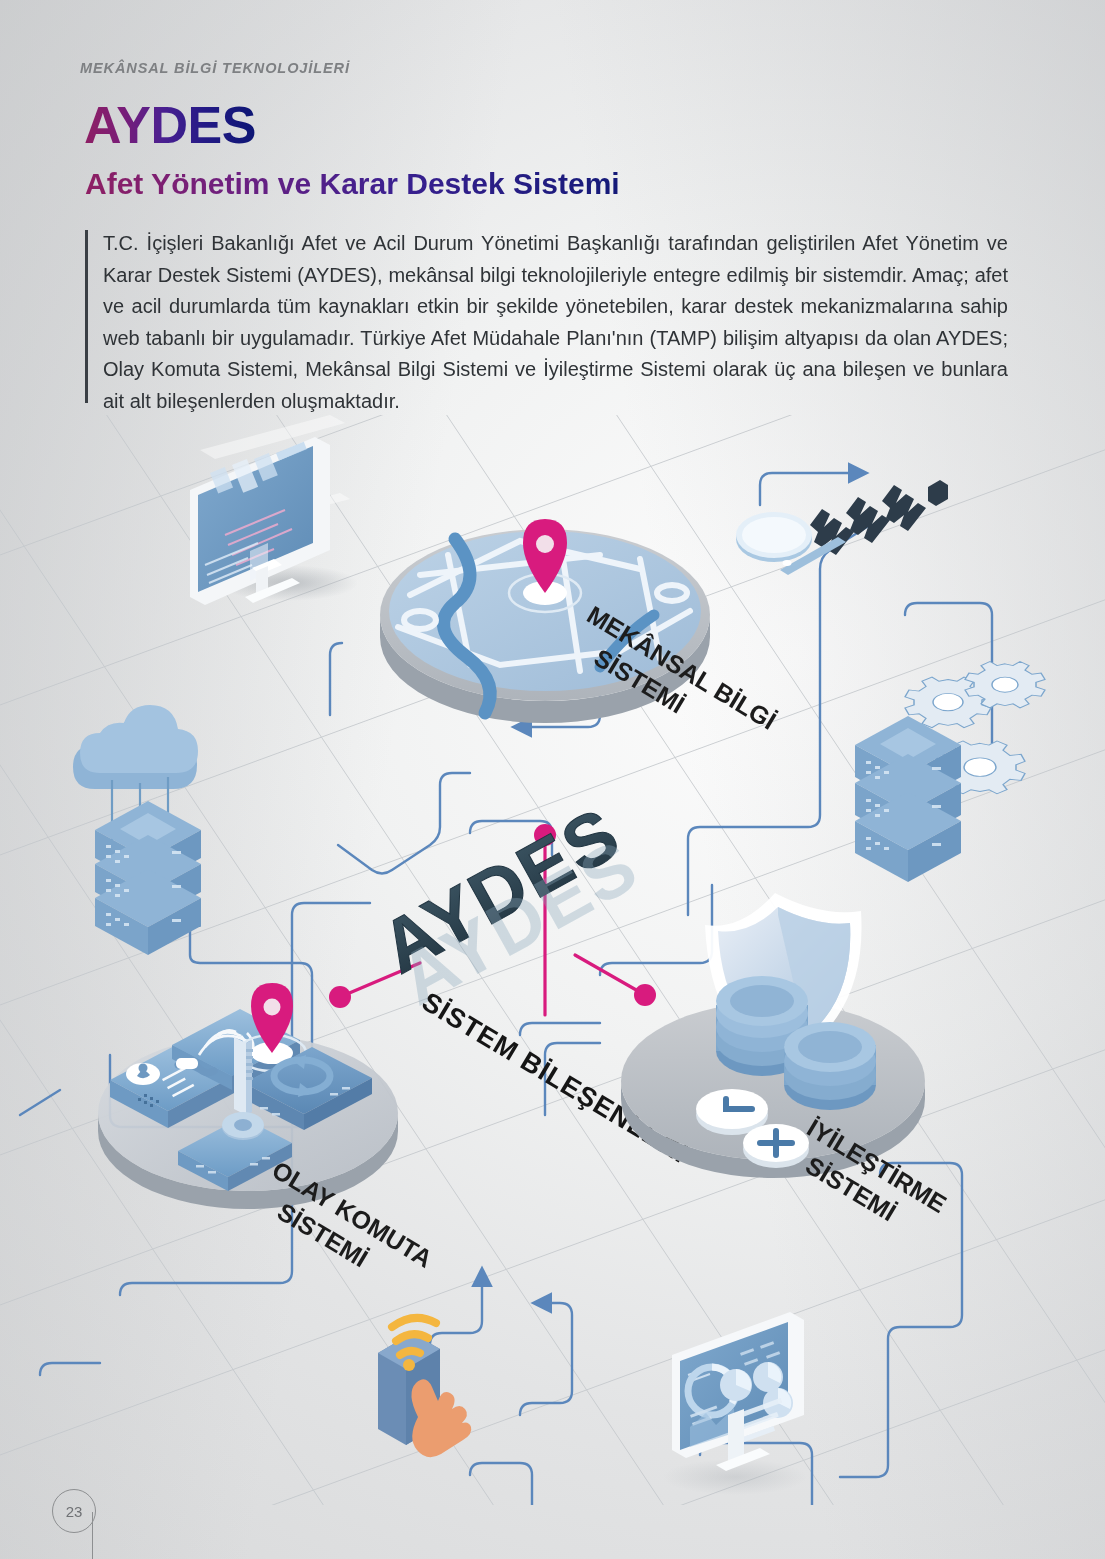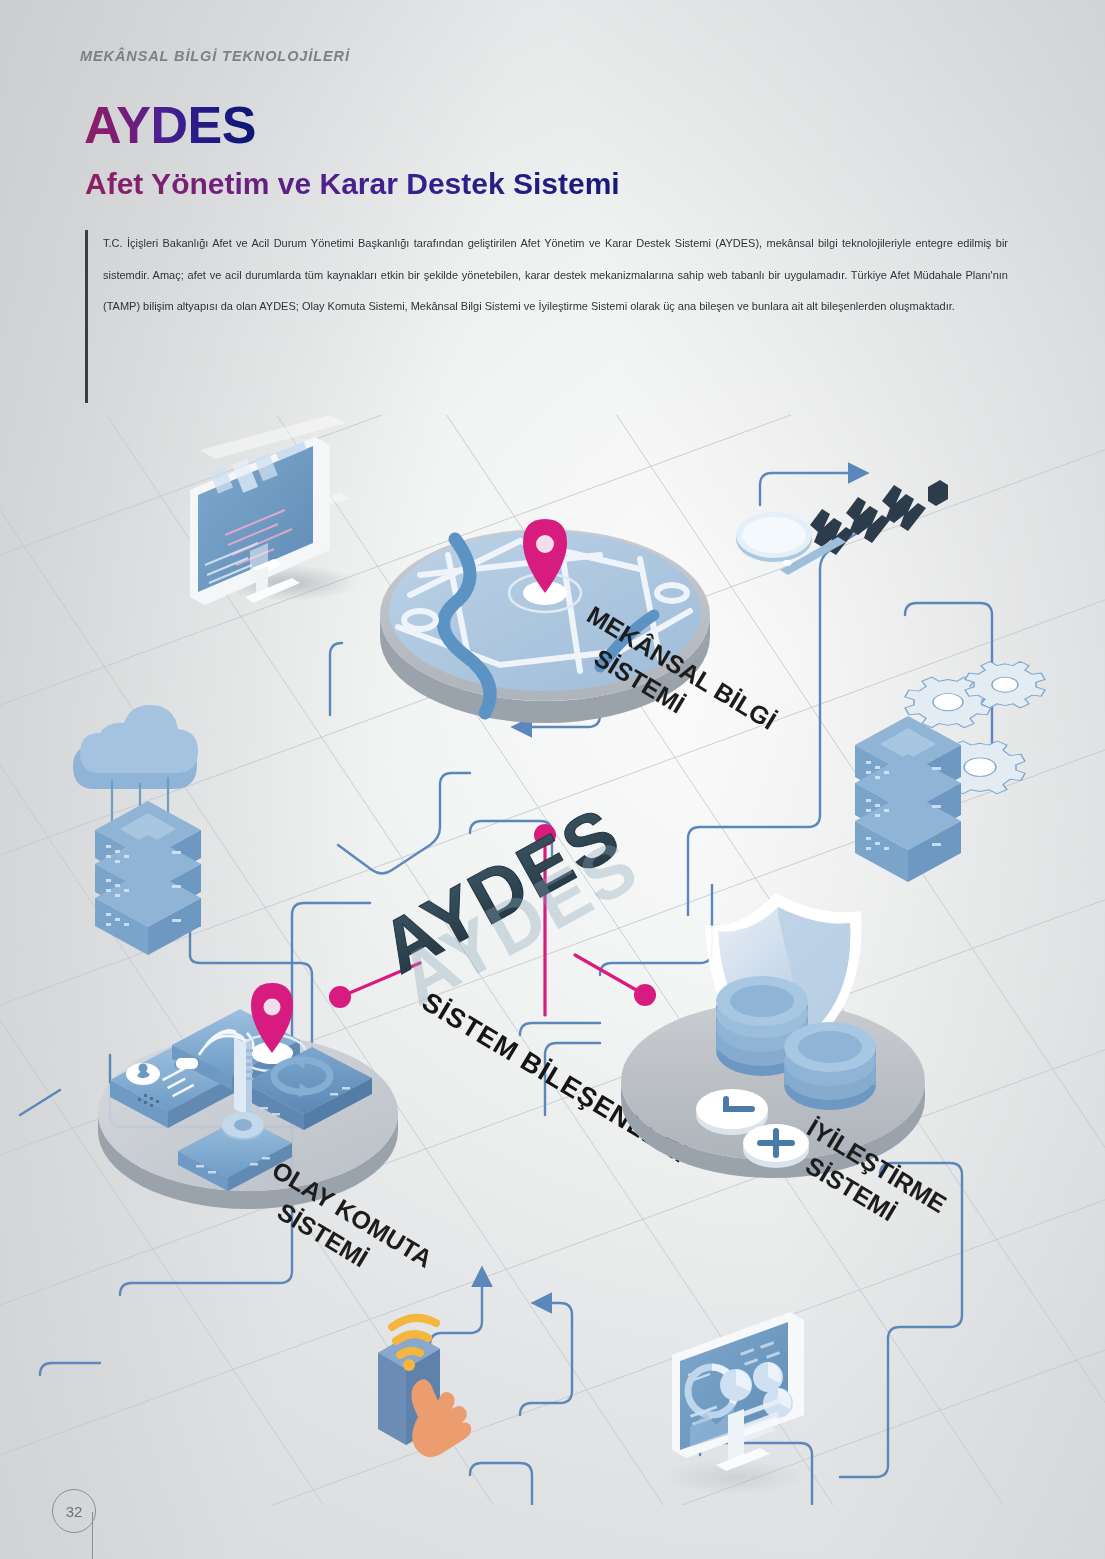--- a/index.html
+++ b/index.html
@@ -12,35 +12,35 @@
   .page-bg{position:absolute;inset:0;
     background:
       radial-gradient(120% 80% at 72% 42%, #fdfdfd 0%, #f1f2f2 34%, #e3e4e5 62%, #d6d7d8 100%);
   }
   .page-vignette{position:absolute;inset:0;
     background:linear-gradient(100deg, rgba(190,192,194,.55) 0%, rgba(255,255,255,0) 38%),
                linear-gradient(260deg, rgba(185,187,190,.45) 0%, rgba(255,255,255,0) 40%);
   }
 
   
-  .kicker{position:absolute;left:80px;top:48px;font-size:14.5px;letter-spacing:.9px;
+  .kicker{position:absolute;left:80px;top:60px;font-size:14.5px;letter-spacing:.9px;
     font-style:italic;font-weight:600;color:#7e8083;font-family:"Liberation Sans",sans-serif;}
   .title{position:absolute;left:84px;top:99px;font-size:52px;font-weight:bold;
     letter-spacing:-.5px;line-height:1;
     background:linear-gradient(90deg,#8e1f63 0%,#7a1d78 22%,#4a2091 46%,#241a86 70%,#0d1674 100%);
     -webkit-background-clip:text;background-clip:text;color:transparent;}
   .subtitle{position:absolute;left:85px;top:167px;font-size:30px;font-weight:bold;
     line-height:1.1;
     background:linear-gradient(90deg,#8e1f63 0%,#6d2080 28%,#3a2090 58%,#141a78 100%);
     -webkit-background-clip:text;background-clip:text;color:transparent;}
 
   
   .body-block{position:absolute;left:85px;top:228px;width:925px;}
   .body-rule{position:absolute;left:0;top:2px;width:3px;height:173px;background:#3a3f45;}
-  .body-text{margin-left:18px;font-size:11px;line-height:31.6px;color:#2f3337;
+  .body-text{margin-left:18px;font-size:20px;line-height:31.6px;color:#2f3337;
     text-align:justify;text-justify:inter-word;width:905px;}
 
   
   .illus{position:absolute;left:0;top:415px;width:1105px;height:1090px;}
   .illus svg{display:block;width:1105px;height:1090px;}
 
   
   .page-num{position:absolute;left:52px;top:1489px;width:42px;height:42px;border-radius:50%;
     border:1px solid #8d8f91;display:flex;align-items:center;justify-content:center;
     font-size:15px;color:#6f7174;background:transparent;}
@@ -555,14 +555,14 @@
       <rect x="760" y="931" width="14" height="3" transform="rotate(-20 760 931)"></rect>
       <rect x="744" y="948" width="14" height="3" transform="rotate(-20 744 948)"></rect>
       <rect x="766" y="941" width="14" height="3" transform="rotate(-20 766 941)"></rect>
     </g>
     <path d="M728,1000 L744,994 L744,1040 L728,1046 Z" fill="#eef3f7"></path>
     <path d="M716,1050 L760,1033 L770,1039 L726,1056 Z" fill="#fafcfd"></path>
   </g>
 </svg>
 </div>
 
-<div class="page-num">32</div>
+<div class="page-num">23</div>
 <div class="page-rule"></div>
 
 </body></html>

